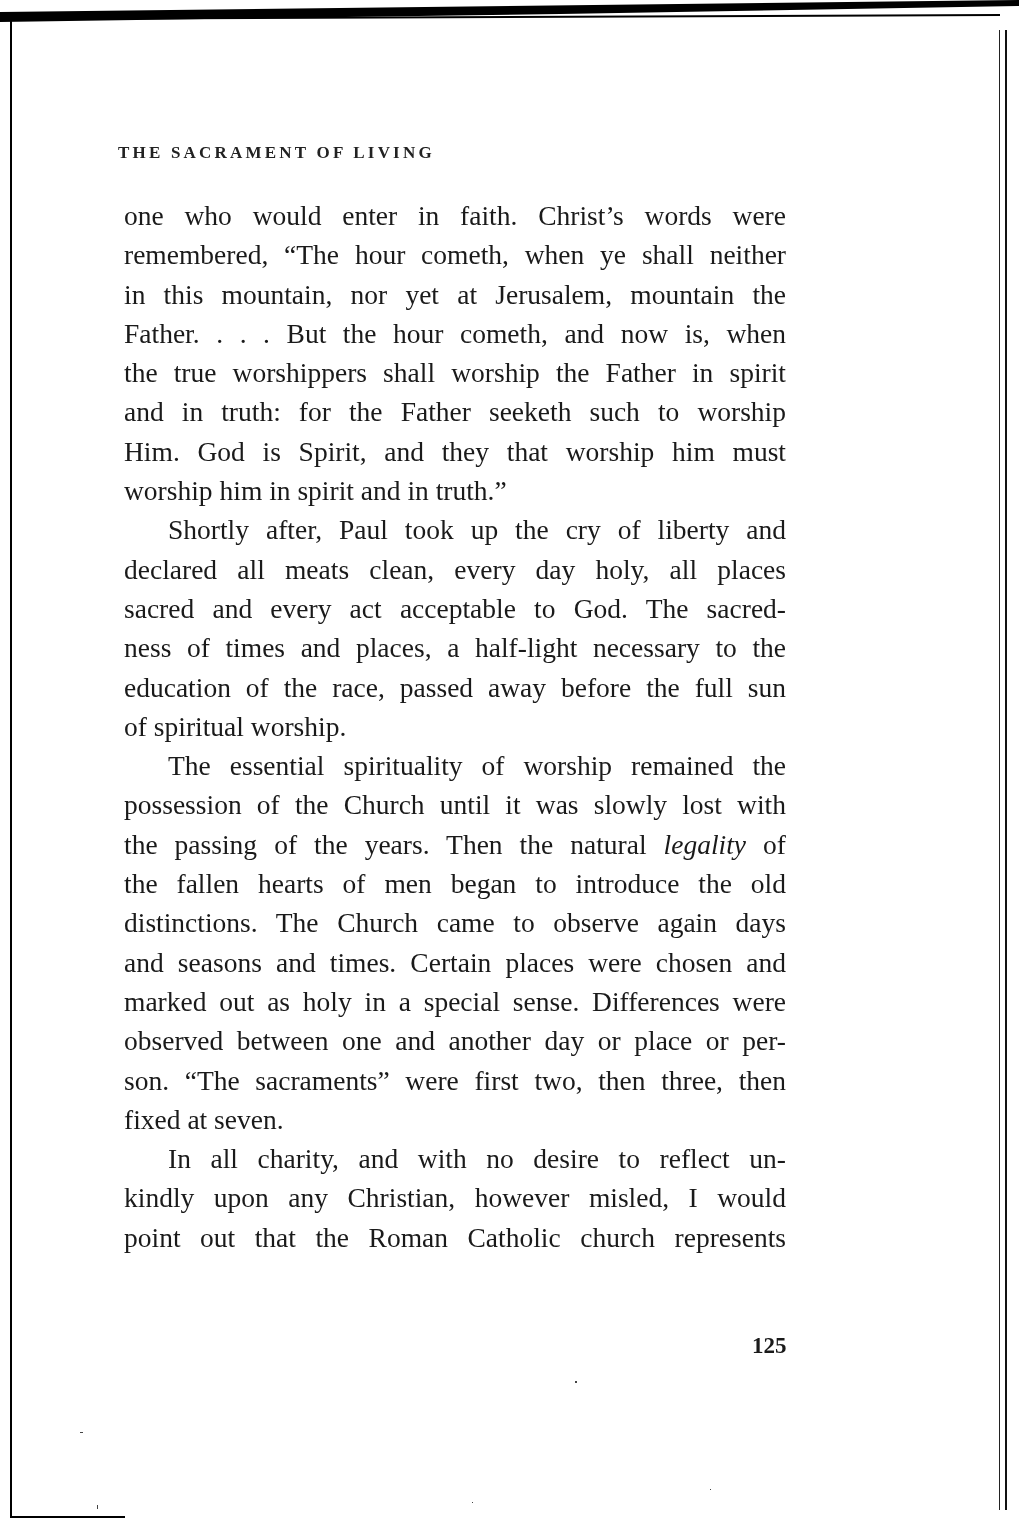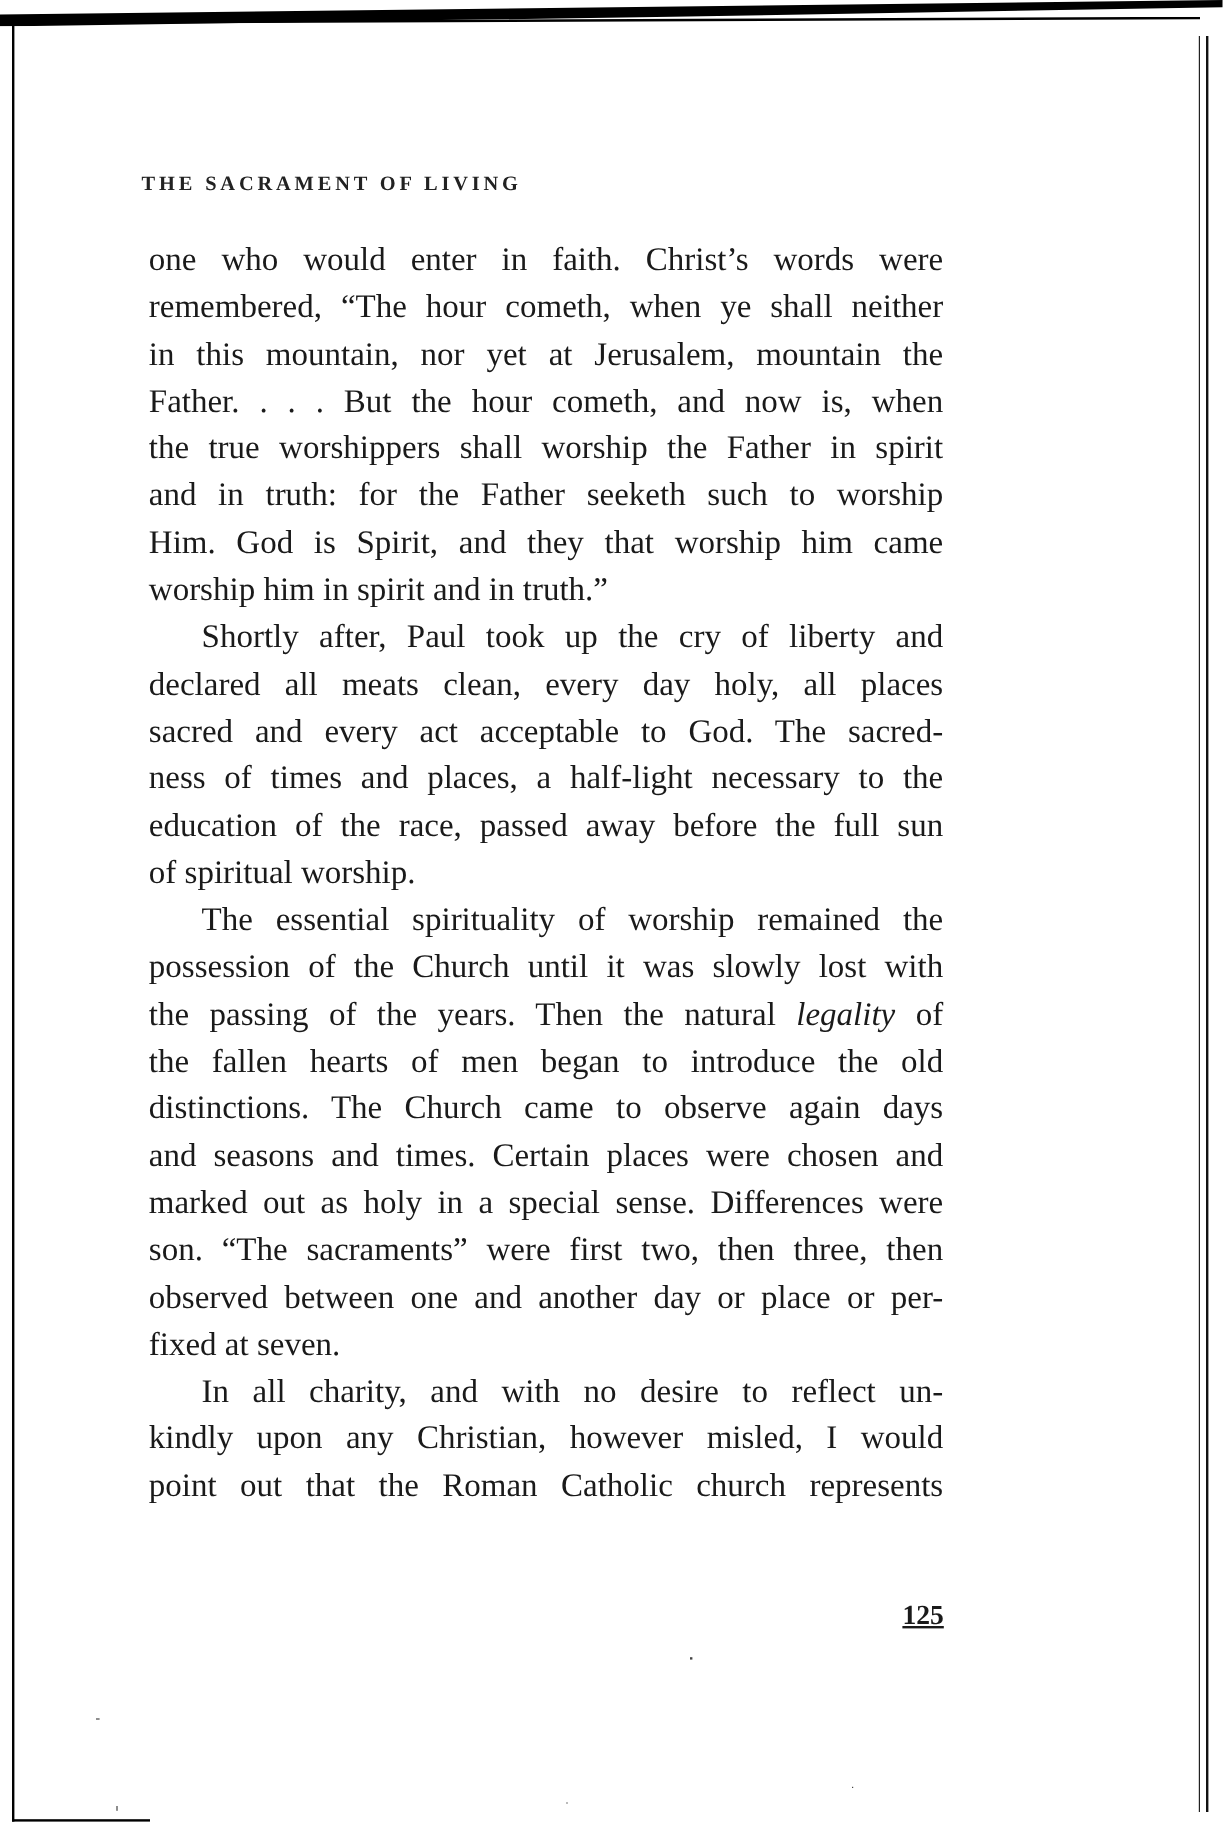--- a/index.html
+++ b/index.html
@@ -97,21 +97,20 @@
     .line.indent {
       padding-left: 44px;
     }
     .page-number {
       position: absolute;
       left: 752px;
       top: 1333px;
       font-size: 23px;
       font-weight: bold;
       color: #1a1a1a;
-      text-decoration: underline;
     }
     .speck {
       position: absolute;
       width: 2px;
       height: 2px;
       background: #444;
     }
   </style>
 </head>
 <body>
@@ -126,41 +125,41 @@
 <div class="running-head">THE SACRAMENT OF LIVING</div>
 
 <div class="body-text" id="body-text">
     <div>
       <span class="line">one who would enter in faith. Christ’s words were</span>
       <span class="line">remembered, “The hour cometh, when ye shall neither</span>
       <span class="line">in this mountain, nor yet at Jerusalem, mountain the</span>
       <span class="line">Father. . . . But the hour cometh, and now is, when</span>
       <span class="line">the true worshippers shall worship the Father in spirit</span>
       <span class="line">and in truth: for the Father seeketh such to worship</span>
-      <span class="line">Him. God is Spirit, and they that worship him came</span>
+      <span class="line">Him. God is Spirit, and they that worship him must</span>
       <span class="line last">worship him in spirit and in truth.”</span>
     </div>
     <div>
       <span class="line indent">Shortly after, Paul took up the cry of liberty and</span>
       <span class="line">declared all meats clean, every day holy, all places</span>
       <span class="line">sacred and every act acceptable to God. The sacred-</span>
       <span class="line">ness of times and places, a half-light necessary to the</span>
       <span class="line">education of the race, passed away before the full sun</span>
       <span class="line last">of spiritual worship.</span>
     </div>
     <div>
       <span class="line indent">The essential spirituality of worship remained the</span>
       <span class="line">possession of the Church until it was slowly lost with</span>
       <span class="line">the passing of the years. Then the natural <em>legality</em> of</span>
       <span class="line">the fallen hearts of men began to introduce the old</span>
       <span class="line">distinctions. The Church came to observe again days</span>
       <span class="line">and seasons and times. Certain places were chosen and</span>
       <span class="line">marked out as holy in a special sense. Differences were</span>
+      <span class="line">observed between one and another day or place or per-</span>
       <span class="line">son. “The sacraments” were first two, then three, then</span>
-      <span class="line">observed between one and another day or place or per-</span>
       <span class="line last">fixed at seven.</span>
     </div>
     <div>
       <span class="line indent">In all charity, and with no desire to reflect un-</span>
       <span class="line">kindly upon any Christian, however misled, I would</span>
       <span class="line">point out that the Roman Catholic church represents</span>
     </div>
   </div>
 
 <div class="page-number">125</div>

